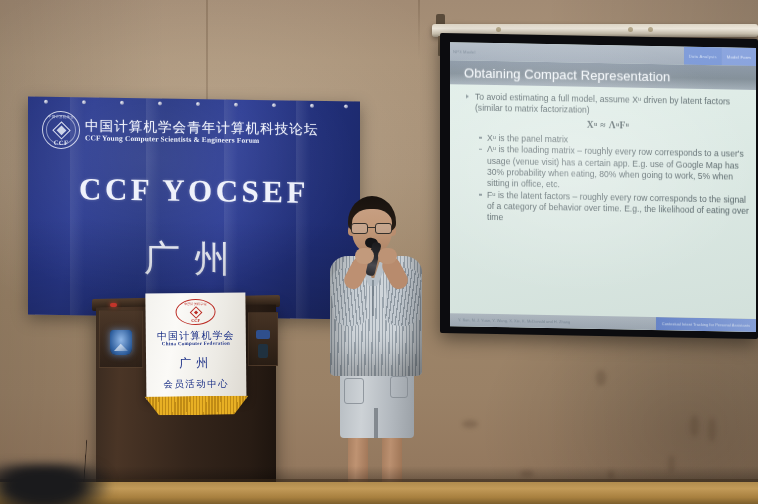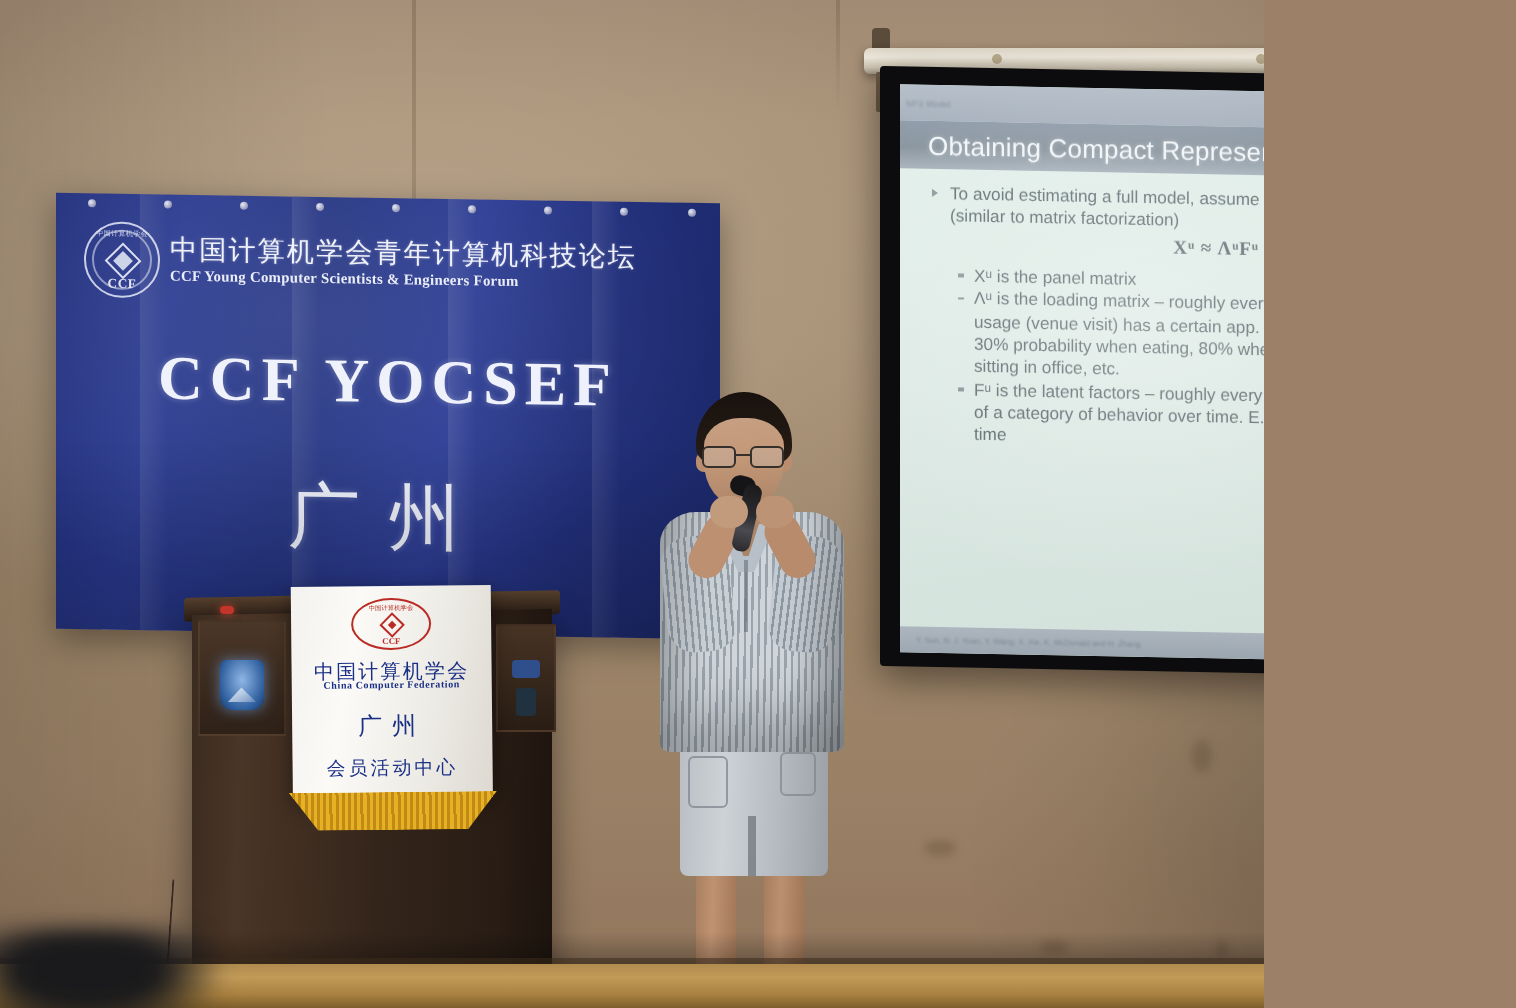--- a/index.html
+++ b/index.html
@@ -6,21 +6,21 @@
   html, body { width: 758px; height: 504px; overflow: hidden; }
   body {
     font-family: "Liberation Sans", sans-serif;
     background: #9c8068;
     position: relative;
   }
 
   
   #scene {
     position: absolute; inset: 0;
-    width: 632px; height: 504px;
+    width: 758px; height: 504px;
     overflow: hidden;
     background: #a08a72;
   }
 
   
   .wall {
     position: absolute; left: 0; top: 0; width: 758px; height: 504px;
     background:
       linear-gradient(180deg,
         #a28b74 0%, #a89177 12%, #a58e74 34%,

